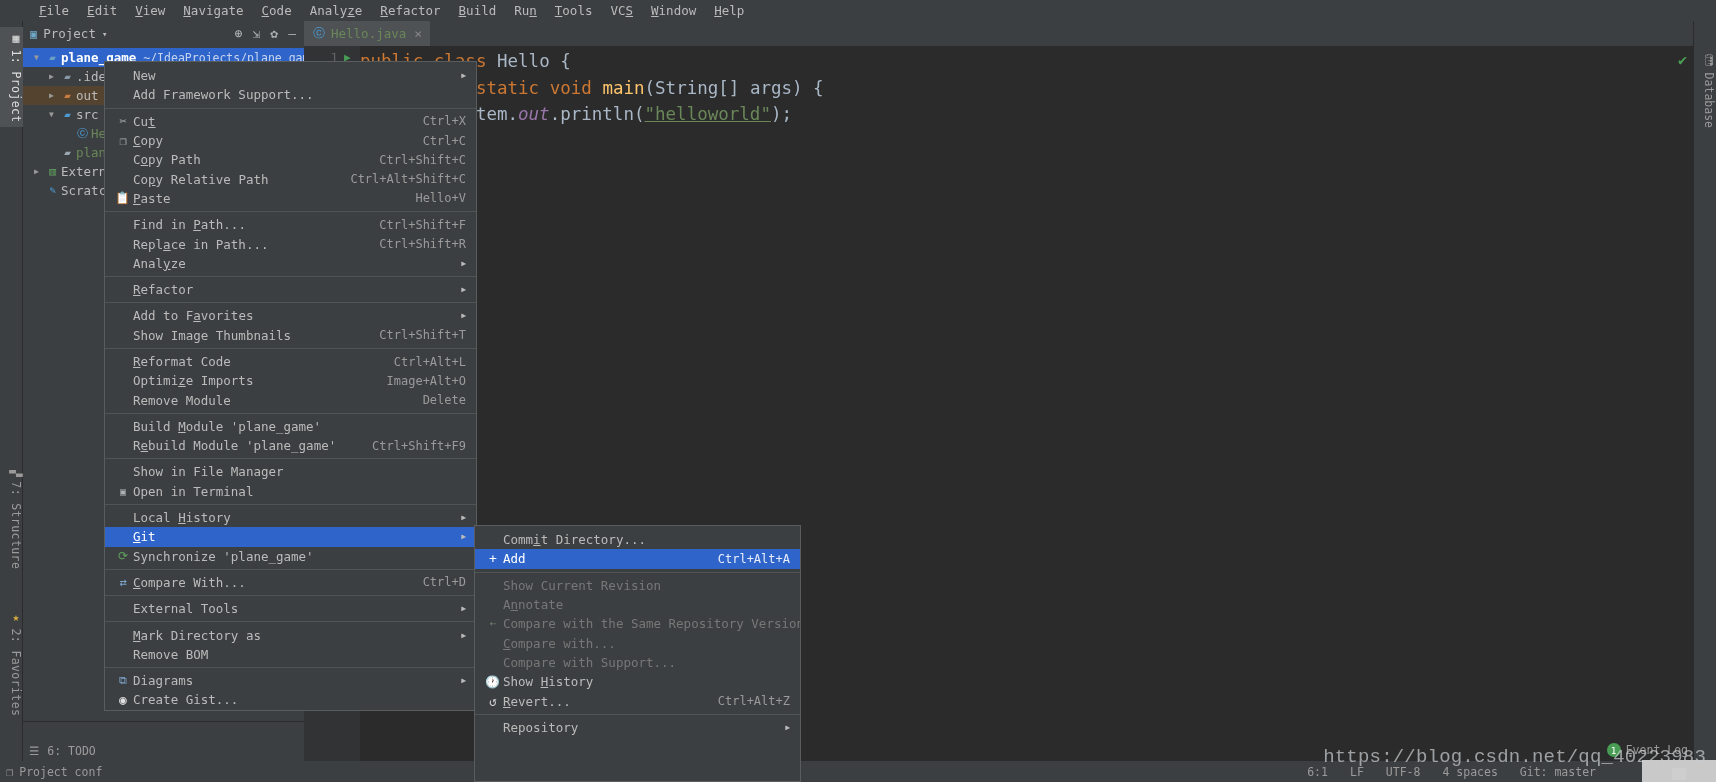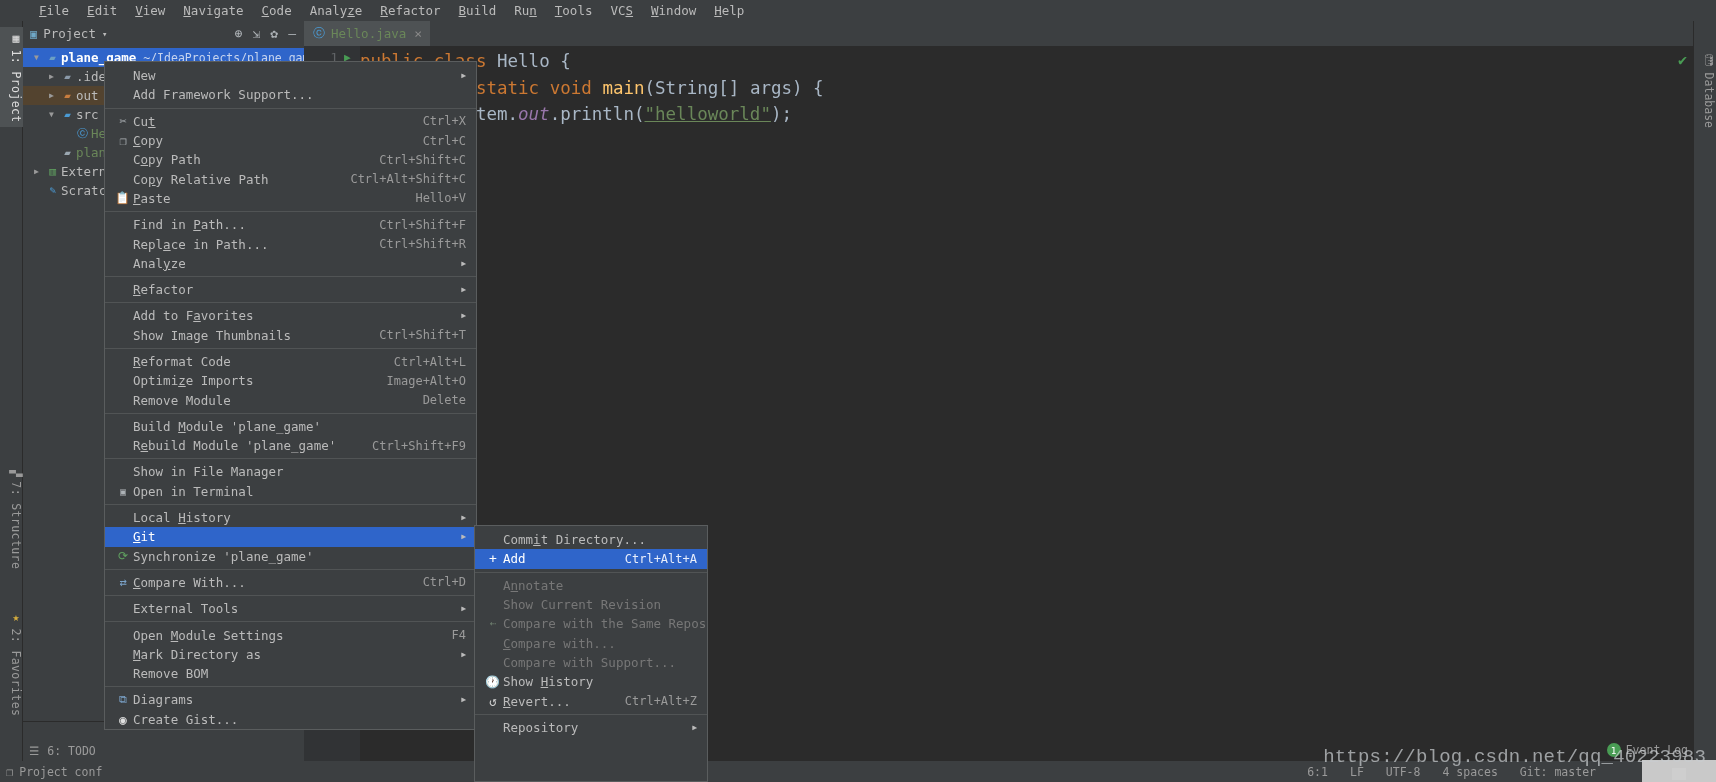--- a/index.html
+++ b/index.html
@@ -142,21 +142,21 @@
   .mrow.hl { background:#2f65ca; color:#ffffff; }
   .mrow.dis { color:#777777; }
   .micon { width:20px; flex:0 0 20px; display:flex; align-items:center; justify-content:center; }
   .mlabel { flex:1 1 auto; }
   .mshort { color:#9a9a9a; font-size:12px; margin-left:18px; }
   .mrow.hl .mshort { color:#e8eefc; }
   .marrow { color:#bbbbbb; font-size:8px; margin-left:10px; }
   .msep { height:1px; background:#515455; margin:3px 0; }
 
   .submenu {
-    position:absolute; left:474px; top:525px; width:234px;
+    position:absolute; left:474px; top:525px; width:327px;
     background:#3c3f41; border:1px solid #5a5d5e; z-index:60; padding-top:4px;
     overflow:hidden; height: 257px;
   }
   u { text-decoration: underline; }
 
   
   .watermark {
     position:absolute; right:10px; bottom:14px; z-index:80;
     color:#c9cdd0; font-family:Liberation Mono, monospace; font-size:19px;
     opacity:.72; white-space:nowrap; letter-spacing:.2px;
@@ -436,25 +436,20 @@
       </div>
       <div class="msep"></div>
       <div class="mrow">
         <span class="micon"></span>
         <span class="mlabel">External Tools</span>
         <span class="marrow">▶</span>
       </div>
       <div class="msep"></div>
       <div class="mrow">
         <span class="micon"></span>
-        <span class="mlabel">Open <u>M</u>odule Settings</span>
-        <span class="mshort">F4</span>
-      </div>
-      <div class="mrow">
-        <span class="micon"></span>
         <span class="mlabel"><u>M</u>ark Directory as</span>
         <span class="marrow">▶</span>
       </div>
       <div class="mrow">
         <span class="micon"></span>
         <span class="mlabel">Remove BOM</span>
       </div>
       <div class="msep"></div>
       <div class="mrow">
         <span class="micon">
@@ -479,25 +474,25 @@
       <div class="mrow hl">
         <span class="micon">
           <span style="font-size:13px;">+</span>
         </span>
         <span class="mlabel">Add</span>
         <span class="mshort">Ctrl+Alt+A</span>
       </div>
       <div class="msep"></div>
       <div class="mrow dis">
         <span class="micon"></span>
+        <span class="mlabel">Show Current Revision</span>
+      </div>
+      <div class="mrow dis">
+        <span class="micon"></span>
         <span class="mlabel">A<u>n</u>notate</span>
-      </div>
-      <div class="mrow dis">
-        <span class="micon"></span>
-        <span class="mlabel">Show Current Revision</span>
       </div>
       <div class="mrow dis">
         <span class="micon">
           <span style="color:#6f7f6f;font-size:11px;">⇠</span>
         </span>
         <span class="mlabel">Compare with the Same Repository Version</span>
       </div>
       <div class="mrow dis">
         <span class="micon"></span>
         <span class="mlabel"><u>C</u>ompare with...</span>

